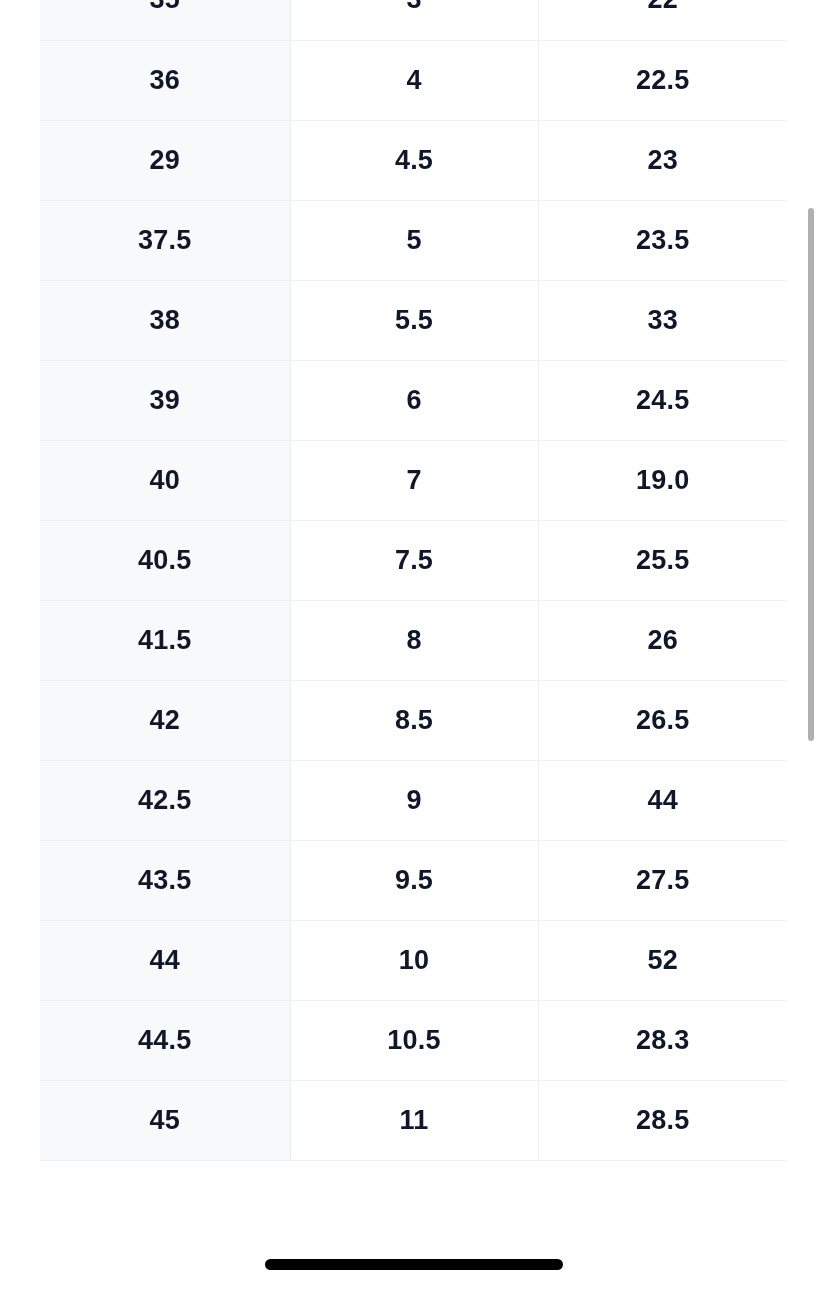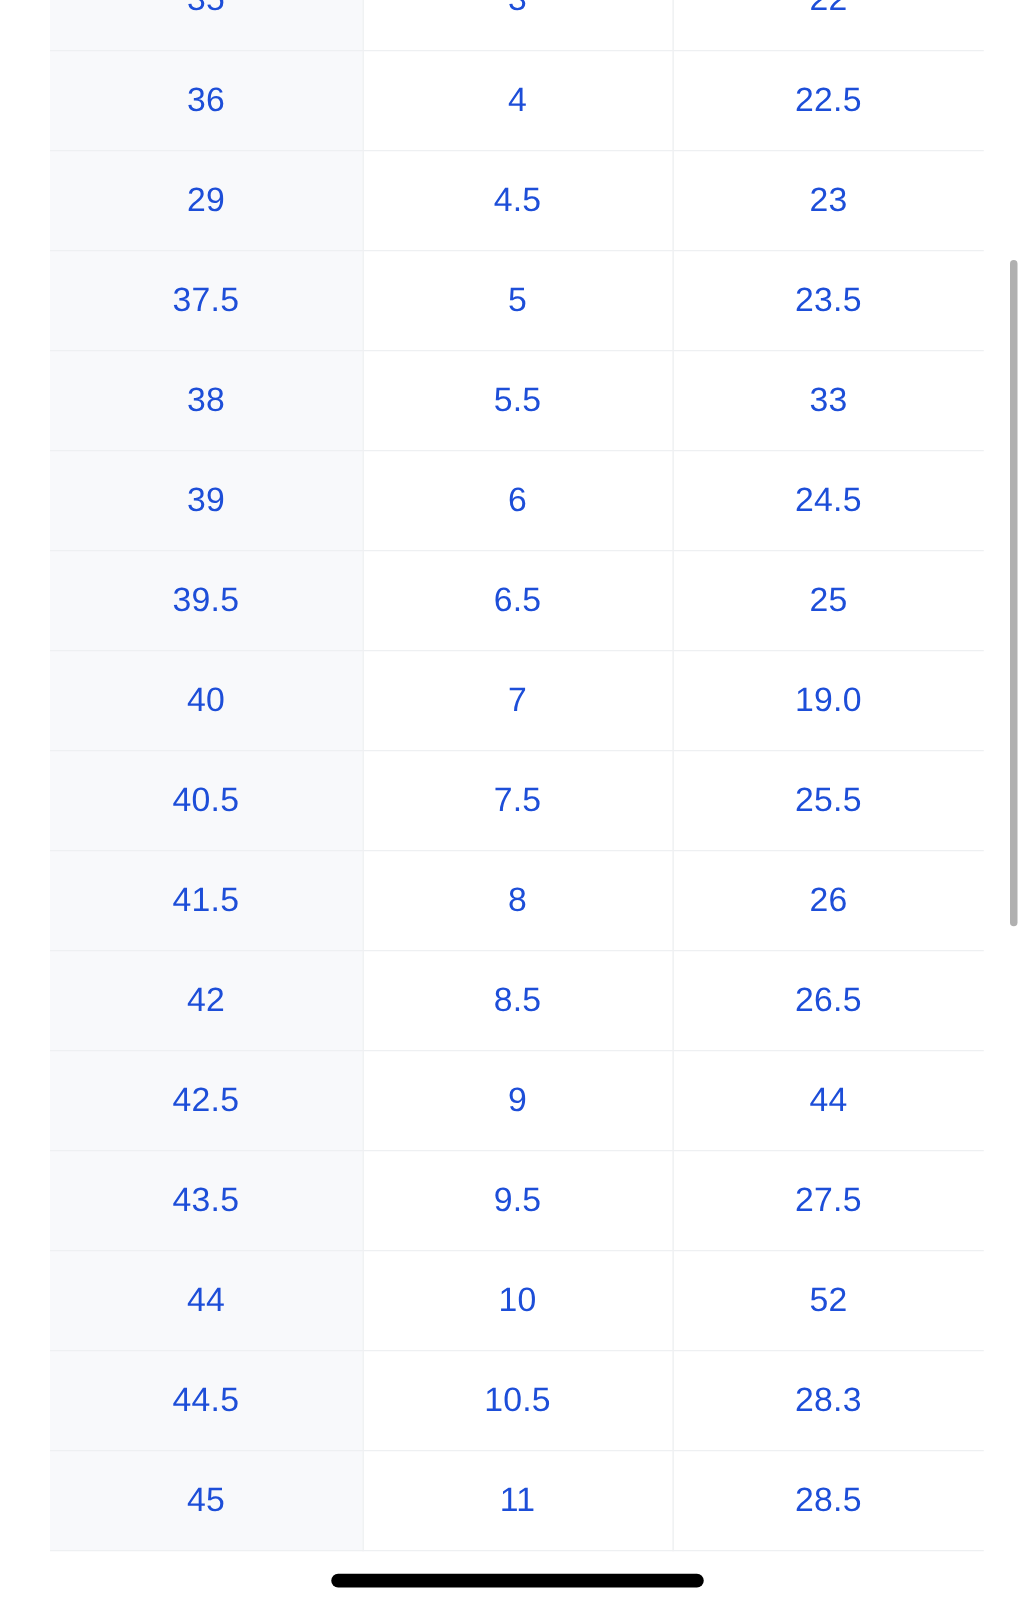--- a/index.html
+++ b/index.html
@@ -48,22 +48,22 @@
   #size-table col.c-eu  { width: 250px; }
   #size-table col.c-us  { width: 248px; }
   #size-table col.c-cm  { width: 249px; }
 
   #size-table td {
     height: 80px;
     box-sizing: border-box;
     text-align: center;
     vertical-align: middle;
     font-size: 27px;
-    font-weight: 400;
-    color: #1d4ed8;
+    font-weight: 700;
+    color: #0f172a;
     letter-spacing: 0.2px;
     border-bottom: 1px solid #eef0f2;
     background: #ffffff;
   }
 
   #size-table td.col-eu {
     background: #f8f9fb;
     border-right: 1px solid #eceef0;
   }
   #size-table td.col-us {
@@ -138,25 +138,20 @@
             <td class="col-eu">38</td>
             <td class="col-us">5.5</td>
             <td class="col-cm">33</td>
           </tr>
           <tr>
             <td class="col-eu">39</td>
             <td class="col-us">6</td>
             <td class="col-cm">24.5</td>
           </tr>
           <tr>
-            <td class="col-eu">39.5</td>
-            <td class="col-us">6.5</td>
-            <td class="col-cm">25</td>
-          </tr>
-          <tr>
             <td class="col-eu">40</td>
             <td class="col-us">7</td>
             <td class="col-cm">19.0</td>
           </tr>
           <tr>
             <td class="col-eu">40.5</td>
             <td class="col-us">7.5</td>
             <td class="col-cm">25.5</td>
           </tr>
           <tr>

